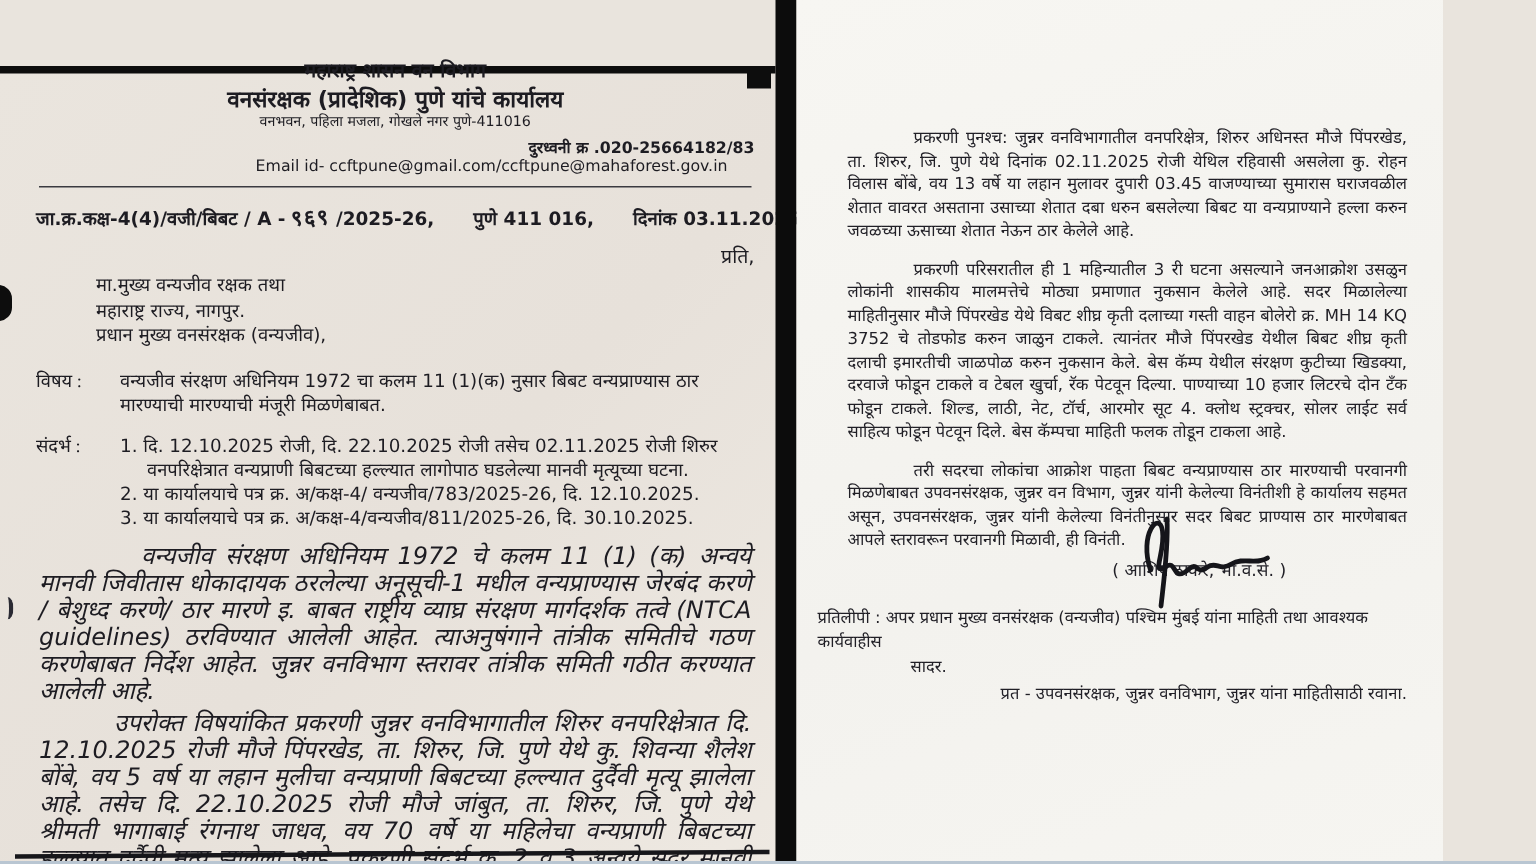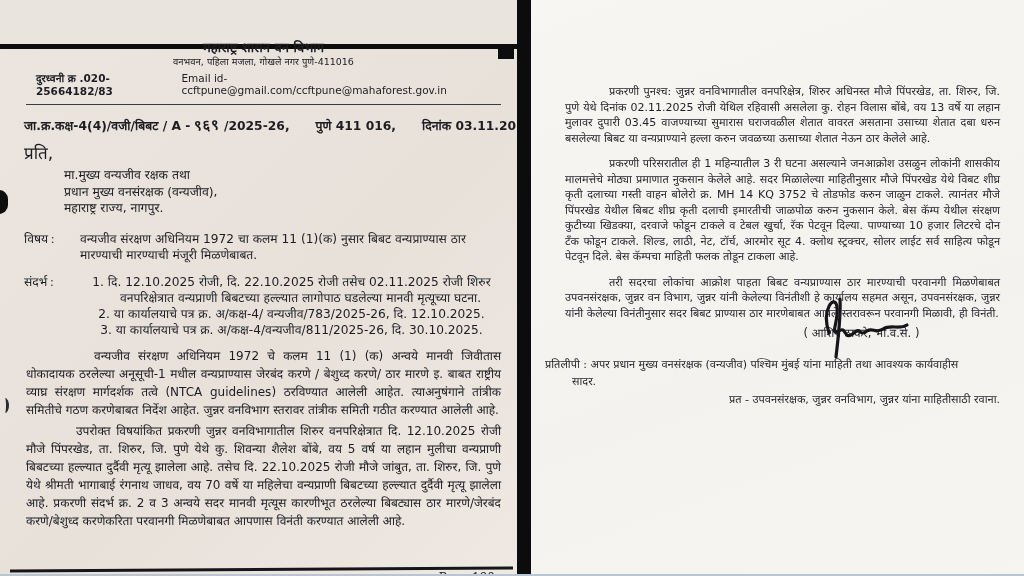--- a/index.html
+++ b/index.html
@@ -14,74 +14,75 @@
   .lp-corner-mark{position:absolute;left:498px;top:4px;width:16px;height:11px;background:#0d0d0d;}
   .divider-bar{position:absolute;left:517px;top:0;width:14px;height:576px;background:#0c0c0c;}
   .binding-mark{position:absolute;left:-1px;top:146px;width:9px;height:24px;background:#0d0d0d;border-radius:0 12px 12px 0;}
   .ink-mark{position:absolute;left:1px;top:354px;width:5px;height:15px;border-right:3px solid #2a2a33;border-radius:50%;}
 
   .lp-content{position:relative;padding:0 14px 0 24px;}
   .lp-head{text-align:center;margin-top:-3px;}
   .lp-head-dept{font-size:13px;font-weight:bold;line-height:13px;}
   .lp-head-office{font-size:15px;font-weight:bold;line-height:16px;margin-top:4px;}
   .lp-head-addr{font-size:9.5px;line-height:11px;margin-top:2px;}
-  .contact-row{display:flex;justify-content:space-between;align-items:center;margin-top:4px;font-size:10.5px;}
+  .contact-row{display:flex;justify-content:space-between;align-items:flex-end;margin-top:4px;font-size:10.5px;flex-direction:column;}
   .contact-phone{font-weight:bold;margin-left:12px;}
   .contact-email{margin-right:18px;}
   .lp-rule{border:none;border-top:1.6px solid #3a3a40;margin:7px 2px 0 2px;}
 
   .ref-line{display:flex;align-items:baseline;margin-top:9px;font-size:12.3px;font-weight:bold;white-space:nowrap;}
   .hand-number{display:inline-block;font-size:14.5px;transform:rotate(-2deg);margin:0 4px;letter-spacing:1px;}
   .ref-place{margin-left:26px;}
   .ref-date{margin-left:26px;}
 
-  .to-label{margin-top:7px;font-size:17px;}
+  .to-label{margin-top:7px;font-size:13px;text-align:right;}
   .addressee{margin:3px 0 0 40px;font-size:12.3px;line-height:16.5px;}
 
   .labeled-block{display:flex;margin-top:14px;font-size:12.2px;line-height:16.5px;}
   .labeled-block .blk-label{flex:0 0 48px;white-space:nowrap;font-family:Liberation Serif, serif;}
   .labeled-block .blk-body{flex:1;margin-left:8px;}
   .subject-body{max-width:400px;}
-  .ref-item{padding-left:18px;text-indent:-18px;line-height:16px;text-align:center;}
+  .ref-item{padding-left:18px;text-indent:-18px;line-height:16px;}
 
-  .body-para{font-size:12px;line-height:18px;text-align:justify;text-indent:68px;margin:9px 2px 0 2px;}
+  .body-para{font-size:16px;line-height:18px;text-align:justify;text-indent:68px;margin:9px 2px 0 2px;font-style:italic;}
   .body-para.p2{margin-top:3px;text-indent:50px;}
 
   .lp-footer-line{position:absolute;left:10px;right:4px;bottom:21px;border-top:3px solid #16161a;transform:rotate(-0.35deg);}
   .lp-footer-title{position:absolute;left:14px;bottom:1px;font-family:"DejaVu Serif","Liberation Serif",serif;font-style:italic;font-size:13px;color:#1a1a1e;}
   .lp-footer-page{position:absolute;right:22px;bottom:7px;font-family:"DejaVu Serif","Liberation Serif",serif;font-size:12px;color:#1a1a1e;}
 
   
-  .right-page{position:absolute;left:531px;top:0;width:493px;height:576px;
+  .right-page{position:absolute;left:531px;top:0;width:431px;height:576px;
     background:linear-gradient(160deg,#f7f6f2 0%,#f3f2ee 60%,#f6f5f1 100%);
     color:#201f26;}
   .rp-content{padding:84px 24px 0 34px;font-size:11px;line-height:15.5px;}
   .rp-para{text-align:justify;text-indent:44px;margin:0 0 10px 0;}
   .sign-block{position:relative;width:225px;margin:-6px 26px 0 auto;text-align:center;font-size:11.5px;line-height:16px;}
   .sign-svg{position:absolute;left:58px;top:-38px;width:120px;height:72px;}
   .copy-block{margin:16px 0 0 -20px;font-size:11px;line-height:16.5px;}
-  .copy-cont{margin-left:27px;}
+  .copy-cont{margin-left:62px;}
   .copy-second{margin-top:2px;text-align:right;}
 
   .screen-bottom-edge{position:absolute;left:0;bottom:0;width:1024px;height:2px;background:#b9c6d2;}
 </style>
 </head>
 <body>
 
 <div id="screen">
 
   <div class="left-page">
     <div class="lp-topbar"></div>
     <div class="lp-corner-mark"></div>
     <div class="binding-mark"></div>
     <div class="ink-mark"></div>
 
     <div class="lp-content">
       <div class="lp-head">
         <div class="lp-head-dept">महाराष्ट्र शासन वन विभाग</div>
+        <div class="lp-head-office">वनसंरक्षक (प्रादेशिक) पुणे यांचे कार्यालय</div>
         <div class="lp-head-addr">वनभवन, पहिला मजला, गोखले नगर पुणे-411016</div>
       </div>
 
       <div class="contact-row">
         <span class="contact-phone">दुरध्वनी क्र .020-25664182/83</span>
         <span class="contact-email">Email id- ccftpune@gmail.com/ccftpune@mahaforest.gov.in</span>
       </div>
 
       <hr class="lp-rule">
 
@@ -89,22 +90,22 @@
         <span>जा.क्र.कक्ष-4(4)/वजी/बिबट / A -</span>
         <span class="hand-number">९६९</span>
         <span>/2025-26,</span>
         <span class="ref-place">पुणे 411 016,</span>
         <span class="ref-date">दिनांक 03.11.2025</span>
       </div>
 
       <div class="to-label">प्रति,</div>
       <div class="addressee">
         <div>मा.मुख्य वन्यजीव रक्षक तथा</div>
+        <div>महाराष्ट्र राज्य, नागपुर.</div>
         <div>प्रधान मुख्य वनसंरक्षक (वन्यजीव),</div>
-        <div>महाराष्ट्र राज्य, नागपुर.</div>
       </div>
 
       <div class="labeled-block">
         <span class="blk-label">विषय :</span>
         <span class="blk-body subject-body">वन्यजीव संरक्षण अधिनियम 1972 चा कलम 11 (1)(क) नुसार बिबट वन्यप्राण्यास ठार मारण्याची मारण्याची मंजूरी मिळणेबाबत.</span>
       </div>
 
       <div class="labeled-block" style="margin-top:10px;">
         <span class="blk-label">संदर्भ :</span>
         <span class="blk-body">

